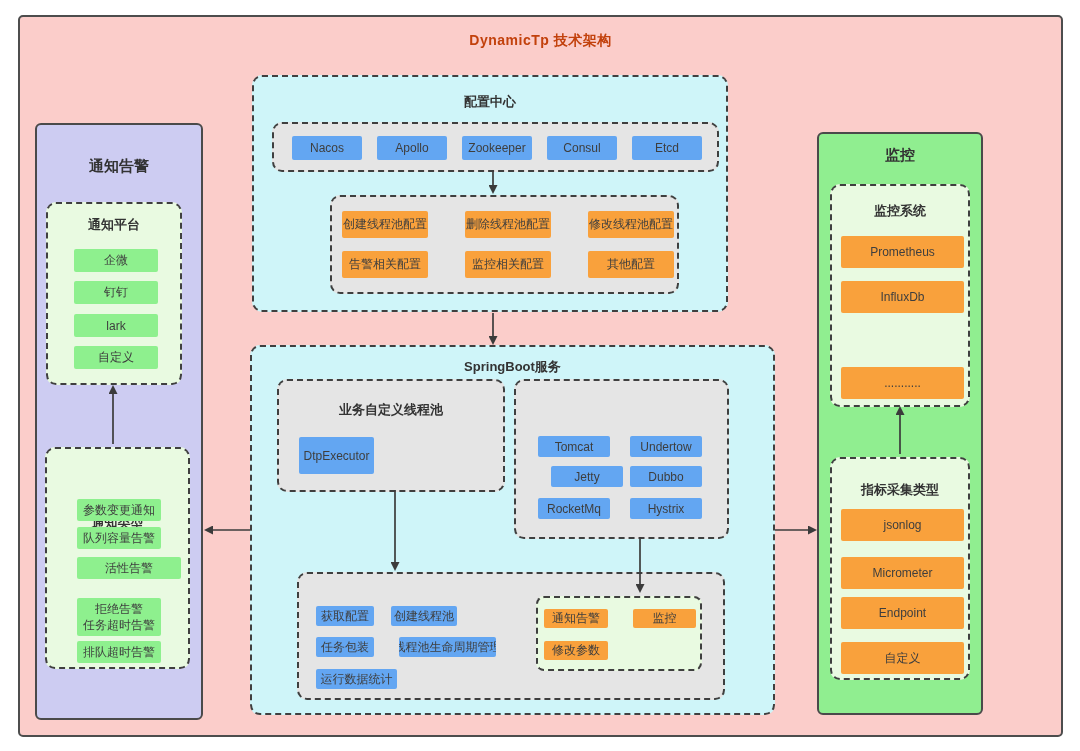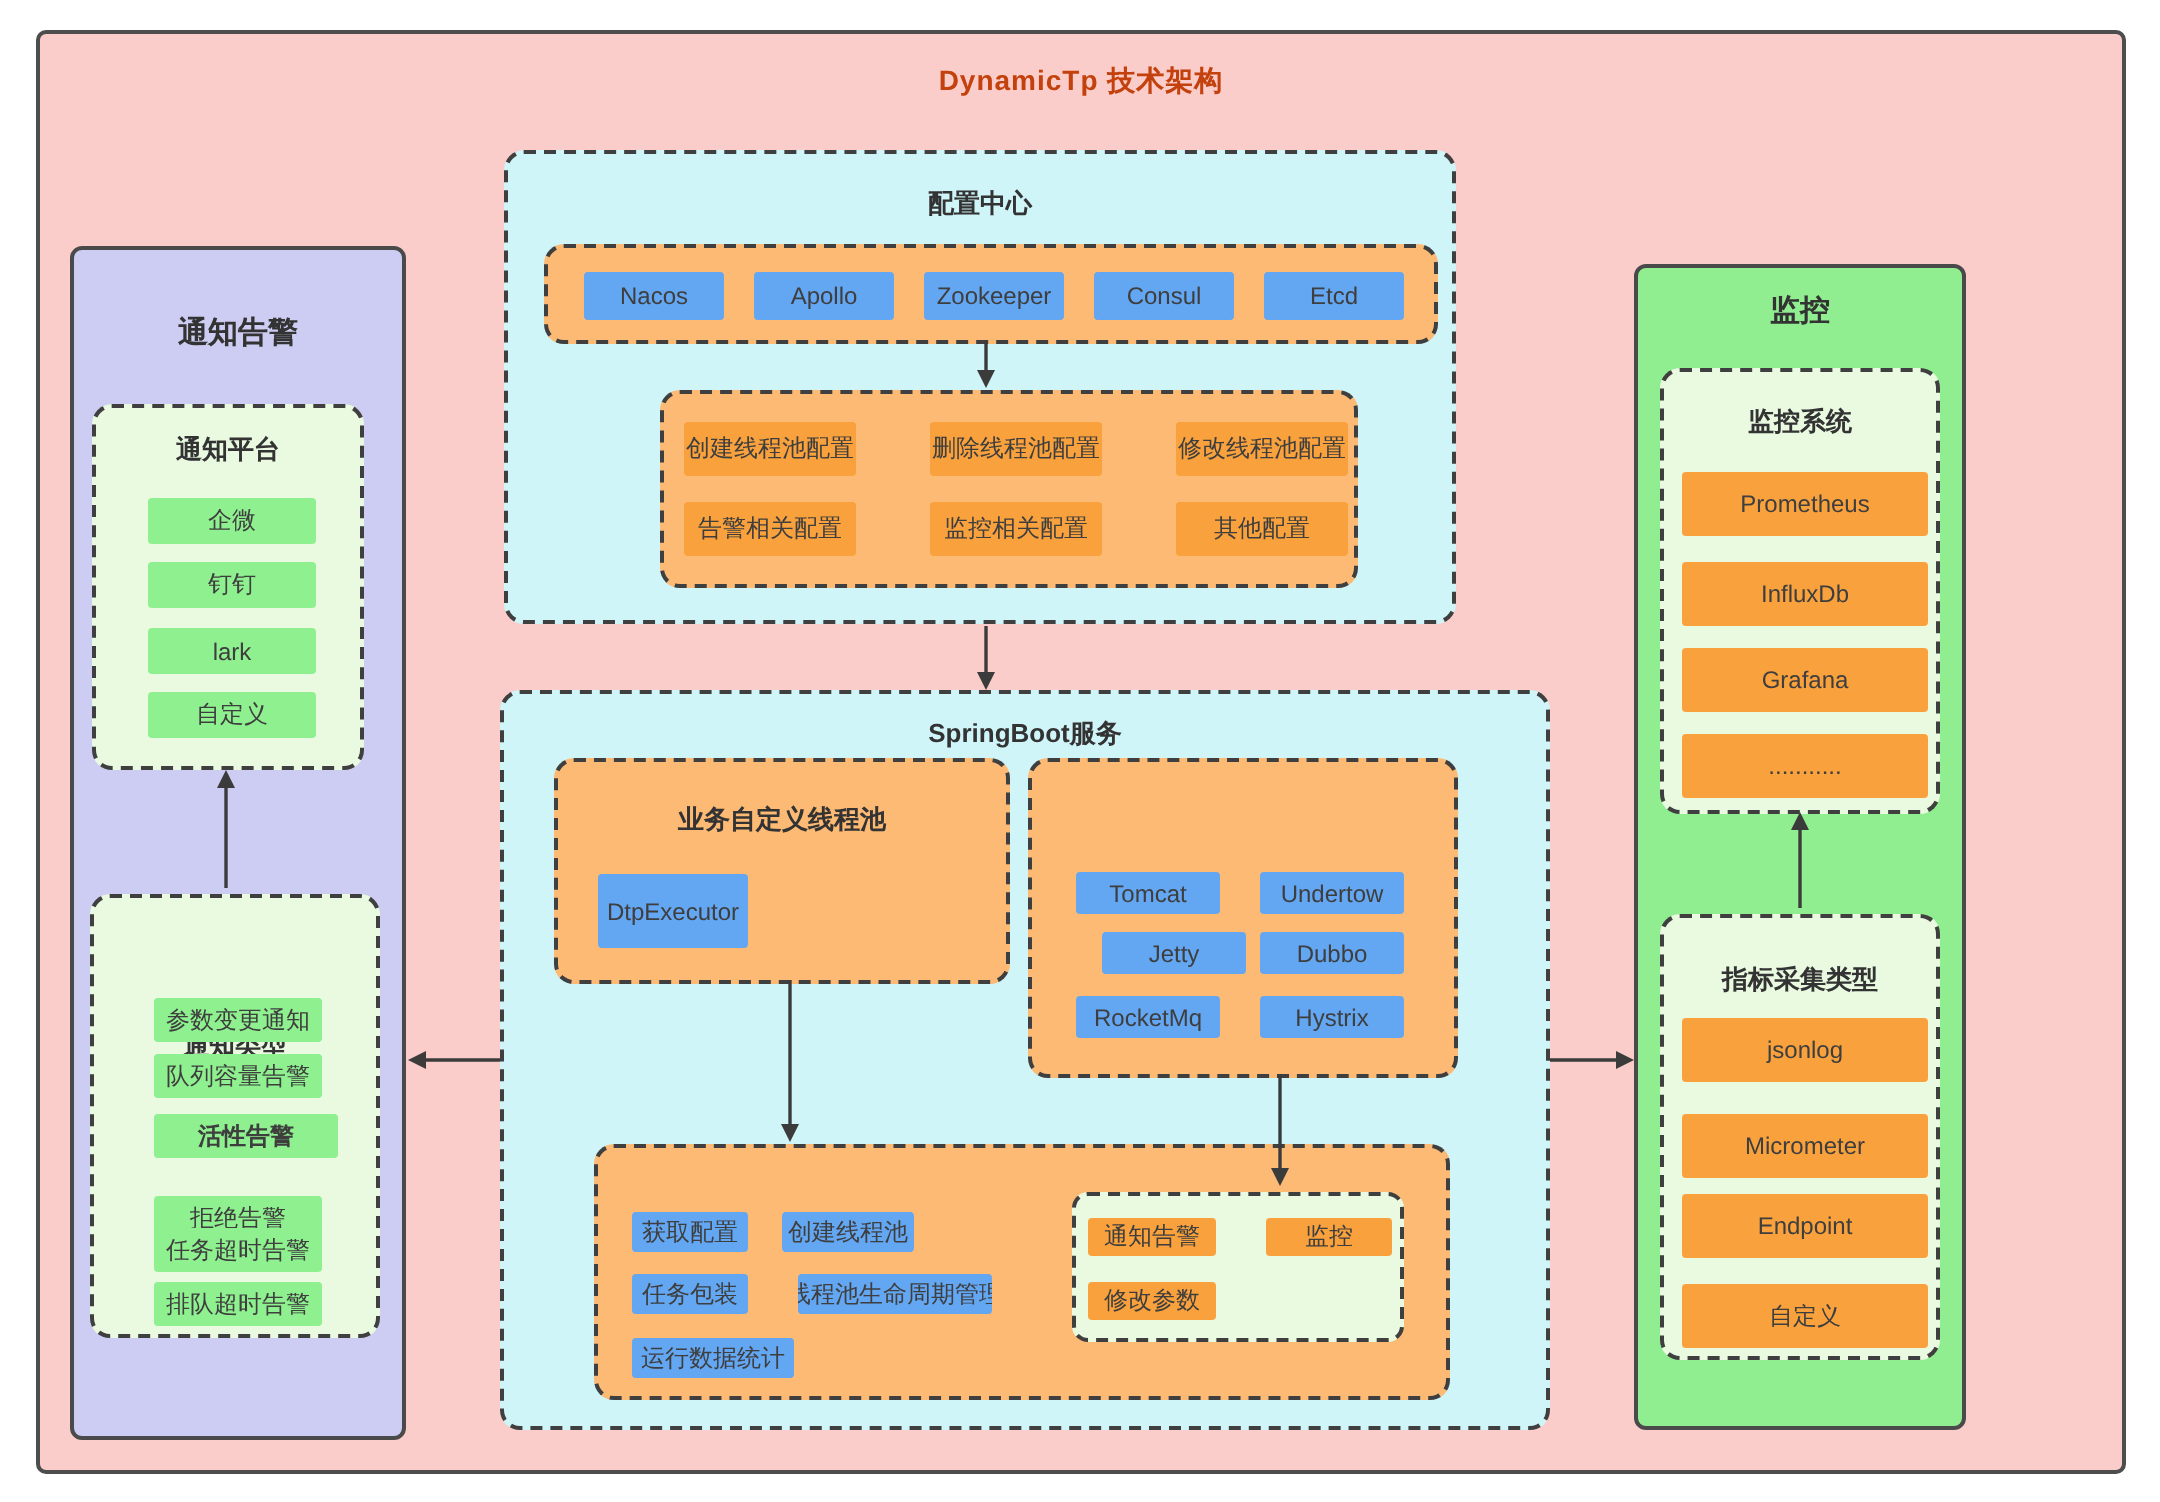--- a/index.html
+++ b/index.html
@@ -5,21 +5,21 @@
   * { margin:0; padding:0; box-sizing:border-box; }
   body { background:#ffffff; font-family:"Liberation Sans", sans-serif; }
   .canvas { position:relative; width:1080px; height:751px; background:#ffffff; color:#3d3d3d; overflow:hidden; }
   .abs { position:absolute; }
   .root { background:#FBCDCA; border:2px solid #4d4d4d; border-radius:5px; }
   .panel { border:2px solid #4a4a4a; border-radius:6px; }
   .panel-purple { background:#CDCCF2; }
   .panel-green { background:#90EE90; }
   .dashed { border:2px dashed #3f3f3f; border-radius:10px; }
   .cyan { background:#CFF5F9; }
-  .peach { background:#fdba74; }
+  .peach { background:#e5e5e5; }
   .lgreen { background:#E9FAE1; }
   .title-main { width:100%; text-align:center; font-size:14px; font-weight:600; color:#c2410c; letter-spacing:0.5px; }
   .title-panel { width:100%; text-align:center; font-size:15px; font-weight:700; color:#333; }
   .title-box { width:100%; text-align:center; font-size:13px; font-weight:700; color:#333; }
   .node { position:absolute; display:flex; align-items:center; justify-content:center;
           font-size:12px; color:#3e3e3e; border-radius:2px; white-space:nowrap; overflow:hidden; }
   .blue  { background:#63A6F2; }
   .orange{ background:#F9A13C; }
   .gitem { background:#8EF08E; }
   svg.wires { position:absolute; left:0; top:0; pointer-events:none; }
@@ -41,21 +41,21 @@
       <div class="node gitem" style="left:26px; top:45px;  width:84px; height:23px;">企微</div>
       <div class="node gitem" style="left:26px; top:77px;  width:84px; height:23px;">钉钉</div>
       <div class="node gitem" style="left:26px; top:110px; width:84px; height:23px;">lark</div>
       <div class="node gitem" style="left:26px; top:142px; width:84px; height:23px;">自定义</div>
     </div>
 
     <div class="abs dashed lgreen" style="left:8px; top:322px; width:145px; height:222px;">
       <div class="abs title-box" style="top:20px;margin-top:45px;">通知类型</div>
       <div class="node gitem" style="left:30px; top:50px;  width:84px; height:22px;">参数变更通知</div>
       <div class="node gitem" style="left:30px; top:78px;  width:84px; height:22px;">队列容量告警</div>
-      <div class="node gitem" style="left:30px; top:108px; width:92px; height:22px;font-weight:bold;">活性告警</div>
+      <div class="node gitem" style="left:30px; top:108px; width:104px; height:22px;">活性告警</div>
       <div class="node gitem" style="left:30px; top:137px; width:84px; height:22px;margin-top:12px;">拒绝告警</div>
       <div class="node gitem" style="left:30px; top:165px; width:84px; height:22px;">任务超时告警</div>
       <div class="node gitem" style="left:30px; top:192px; width:84px; height:22px;">排队超时告警</div>
     </div>
   </div>
 
   <div class="abs dashed cyan" style="left:252px; top:75px; width:476px; height:237px;">
     <div class="abs title-box" style="top:16px;">配置中心</div>
 
     <div class="abs dashed peach" style="left:18px; top:45px; width:447px; height:50px;">
@@ -108,21 +108,20 @@
     </div>
   </div>
 
   <div class="abs panel panel-green" style="left:817px; top:132px; width:166px; height:583px;">
     <div class="abs title-panel" style="top:12px;">监控</div>
 
     <div class="abs dashed lgreen" style="left:11px; top:50px; width:140px; height:223px;">
       <div class="abs title-box" style="top:16px;">监控系统</div>
       <div class="node orange" style="left:9px; top:50px;  width:123px; height:32px;">Prometheus</div>
       <div class="node orange" style="left:9px; top:95px;  width:123px; height:32px;">InfluxDb</div>
-      <div class="node orange" style="left:9px; top:138px; width:123px; height:32px;">Grafana</div>
       <div class="node orange" style="left:9px; top:181px; width:123px; height:32px;">...........</div>
     </div>
 
     <div class="abs dashed lgreen" style="left:11px; top:323px; width:140px; height:223px;">
       <div class="abs title-box" style="top:22px;">指标采集类型</div>
       <div class="node orange" style="left:9px; top:50px;  width:123px; height:32px;">jsonlog</div>
       <div class="node orange" style="left:9px; top:98px;  width:123px; height:32px;">Micrometer</div>
       <div class="node orange" style="left:9px; top:138px; width:123px; height:32px;">Endpoint</div>
       <div class="node orange" style="left:9px; top:183px; width:123px; height:32px;">自定义</div>
     </div>

